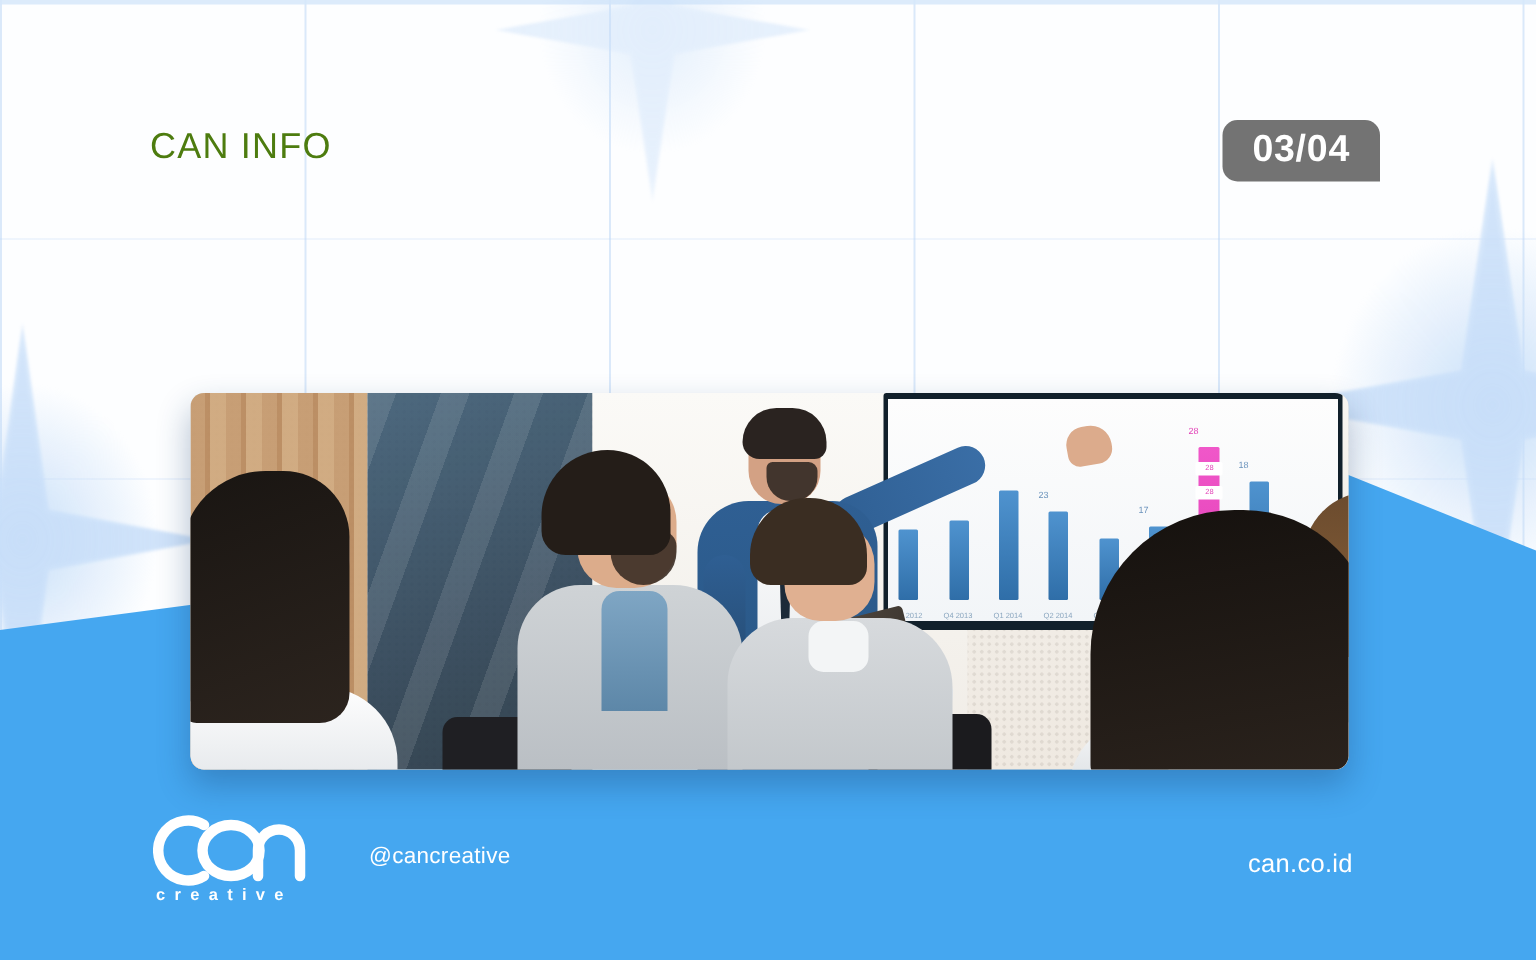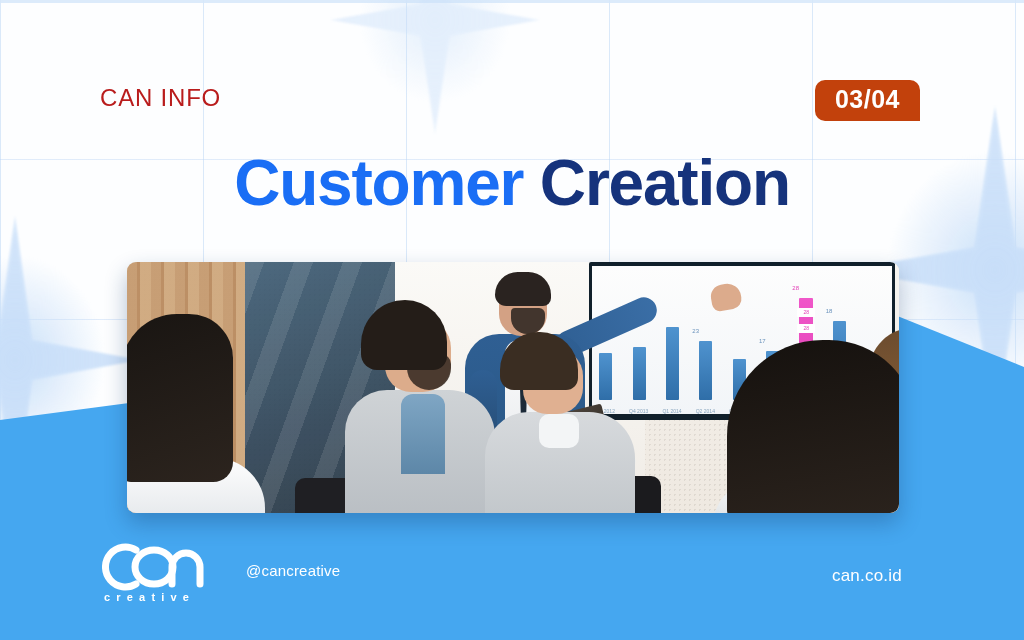--- a/index.html
+++ b/index.html
@@ -61,26 +61,26 @@
   .band {
     position:absolute; left:0; top:0; width:1024px; height:640px;
     background:#45a7f0;
     clip-path: polygon(0 420px, 870px 305px, 1024px 367px, 1024px 640px, 0 640px);
   }
 
   
   .kicker {
     position:absolute; left:100px; top:84px;
     font-size:24px; letter-spacing:.8px; font-weight:400;
-    color:#b91c1c;
+    color:#4d7c0f;
   }
 
   .page-badge {
     position:absolute; right:104px; top:80px;
-    background:#c2410c;
+    background:#737373;
     color:#ffffff;
     font-size:25px; font-weight:bold; letter-spacing:.5px;
     padding:7px 20px 9px;
     border-radius:10px 10px 0 10px;
     line-height:1;
   }
 
   .title {
     position:absolute; left:0; right:0; top:150px;
     text-align:center;
@@ -373,24 +373,20 @@
   <div class="sparkle" id="sparkle-mid"></div>
   <div class="sparkle" id="sparkle-right"></div>
   <div class="sparkle" id="sparkle-left"></div>
 
   <div class="band"></div>
 
   <div class="kicker">CAN INFO</div>
 
   <div class="page-badge">03/04</div>
 
-  <div class="title">
-    <span class="t1">Customer</span>
-    <span class="t2">Creation</span>
-  </div>
 
   <div class="photo-card">
     <div class="photo">
 
       <div class="room-wall">
         <div class="wall-dots"></div>
       </div>
       <div class="wood-panel"></div>
       <div class="glass-wall"></div>
       <div class="whiteboard"></div>

